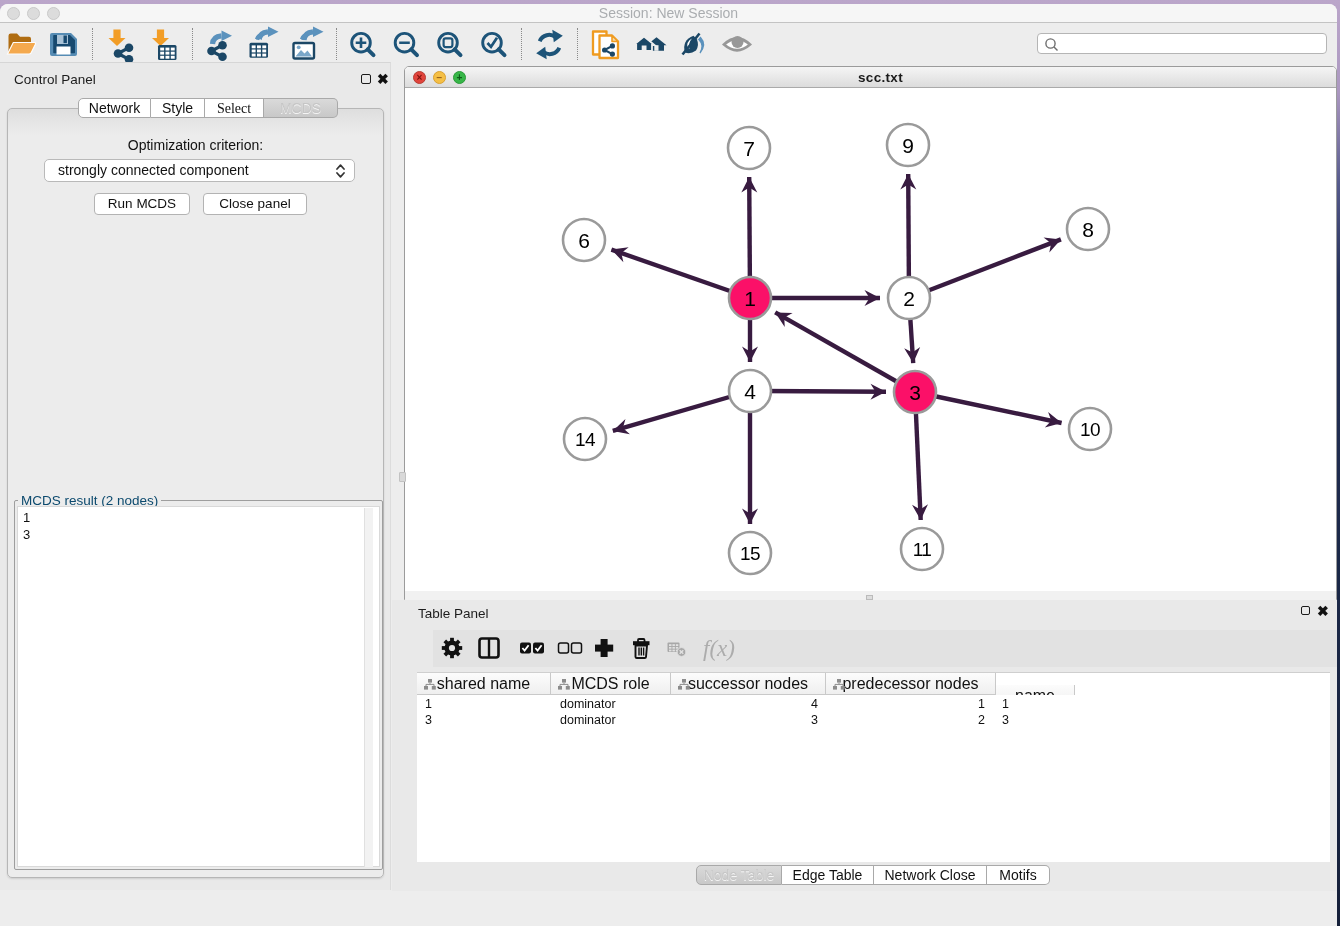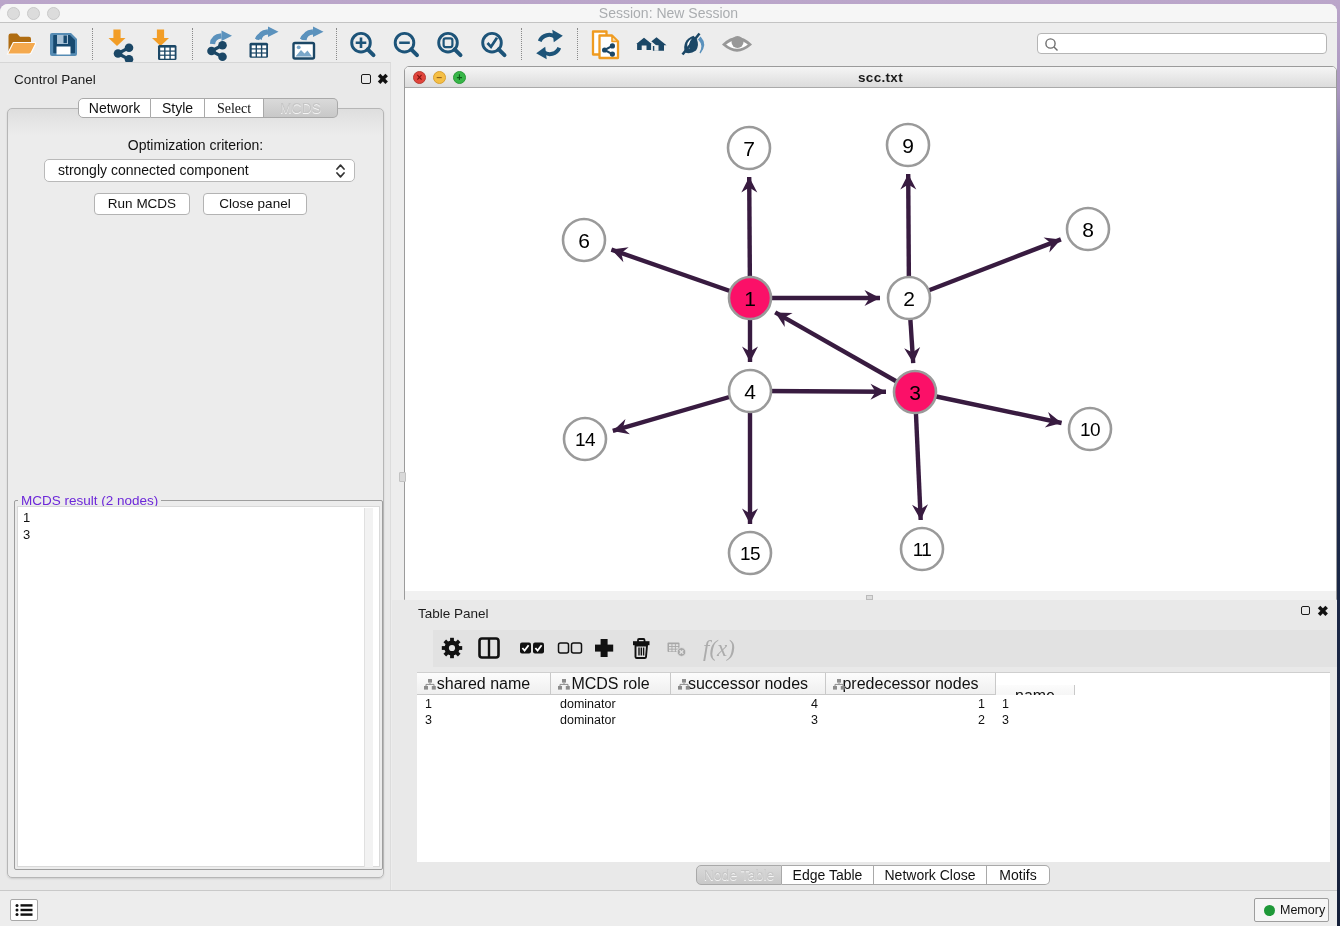--- a/index.html
+++ b/index.html
@@ -26,21 +26,21 @@
   #cp-body { left:7px; top:45px; width:377px; height:770px; background:linear-gradient(180deg,#dedede 0px,#ececec 26px); border:1px solid #b6b6b6; border-radius:5px; box-shadow:0 1px 2px rgba(0,0,0,0.12); }
   .tabrow { position:absolute; display:flex; }
   .tab { height:20px; border:1px solid #a9a9a9; border-left:none; background:#fff; color:#111; font-size:14px; font-weight:500; text-align:center; line-height:19px; padding:0 14px; }
   .tab.first { border-left:1px solid #a9a9a9; border-radius:5px 0 0 5px; }
   .tab.last { border-radius:0 5px 5px 0; }
   .tab.sel { background:linear-gradient(180deg,#dadada,#c8c8c8); color:#c6c6c6; text-shadow:0 1px 0 #f5f5f5; }
   #opt-label { left:0; top:74px; width:391px; text-align:center; font-size:14px; color:#111; }
   #dropdown { left:44px; top:96px; width:311px; height:23px; background:#fff; border:1px solid #b9b9b9; border-radius:5px; font-size:14px; color:#111; line-height:21px; padding-left:13px; }
   .btn { position:absolute; height:22px; background:#fff; border:1px solid #b3b3b3; border-radius:4px; font-size:13.5px; color:#111; text-align:center; line-height:20px; }
   #fieldset { left:14px; top:437px; width:369px; height:370px; border:1px solid #9e9e9e; border-radius:2px; }
-  #fs-legend { position:absolute; left:3px; top:-8px; background:#ececec; padding:0 3px; font-size:13.5px; color:#6d28d9; }
+  #fs-legend { position:absolute; left:3px; top:-8px; background:#ececec; padding:0 3px; font-size:13.5px; color:#0c4a6e; }
   #fs-white { position:absolute; left:2px; top:5px; width:363px; height:361px; background:#fff; border:1px solid #d9d9d9; }
   #fs-scroll { position:absolute; right:6px; top:1px; width:9px; height:359px; background:#f2f2f2; border-left:1px solid #e0e0e0; }
 
   
   #netwin { left:404px; top:62px; width:933px; height:534px; border:1px solid #9b9b9b; border-radius:5px 5px 0 0; background:#fff; }
   #net-titlebar { position:absolute; left:0; top:0; width:931px; height:21px; background:linear-gradient(180deg,#f5f5f5,#dcdcdc); border-bottom:1px solid #aaa; border-radius:4px 4px 0 0; }
   .tl2 { position:absolute; top:3.5px; width:13px; height:13px; border-radius:50%; font-size:10px; font-weight:bold; text-align:center; line-height:12px; }
   #net-title { position:absolute; left:10px; top:3px; width:931px; text-align:center; font-size:13.5px; font-weight:600; color:#1a1a1a; letter-spacing:0.3px; }
   #net-bottom { left:405px; top:587px; width:931px; height:9px; background:#f1f1f1; }
   #net-handle { left:866px; top:591px; width:7px; height:5px; background:#ddd; border:1px solid #bbb; }
@@ -383,26 +383,13 @@
     <div class="abs" id="tabs2">
       <div class="tabrow" style="left:304px; top:3px;">
         <div class="tab first sel" style="width:86px; padding:0;">Node Table</div>
         <div class="tab" style="width:92px; padding:0;">Edge Table</div>
         <div class="tab" style="width:113px; padding:0;">Network Close</div>
         <div class="tab last" style="width:63px; padding:0;">Motifs</div>
       </div>
     </div>
   </div>
 
-  <div class="abs" id="statusbar">
-    <div id="lbtn">
-      <svg width="18" height="14" viewBox="0 0 18 14" style="position:absolute;left:4px;top:3px;">
-        <circle cx="2" cy="2.4" r="1.5" fill="#111"></circle>
-          <rect x="5.5" y="1.2" width="12" height="2.4" fill="#111"></rect>
-        <circle cx="2" cy="7" r="1.5" fill="#111"></circle>
-          <rect x="5.5" y="5.8" width="12" height="2.4" fill="#111"></rect>
-        <circle cx="2" cy="11.6" r="1.5" fill="#111"></circle>
-          <rect x="5.5" y="10.4" width="12" height="2.4" fill="#111"></rect>
-      </svg>
-    </div>
-    <div id="membtn"><span style="display:inline-block;width:11px;height:11px;border-radius:50%;background:#1f9939;margin:0 5px 0 9px;vertical-align:-1.5px;"></span>Memory</div>
-  </div>
 </div>
 
 </body></html>

